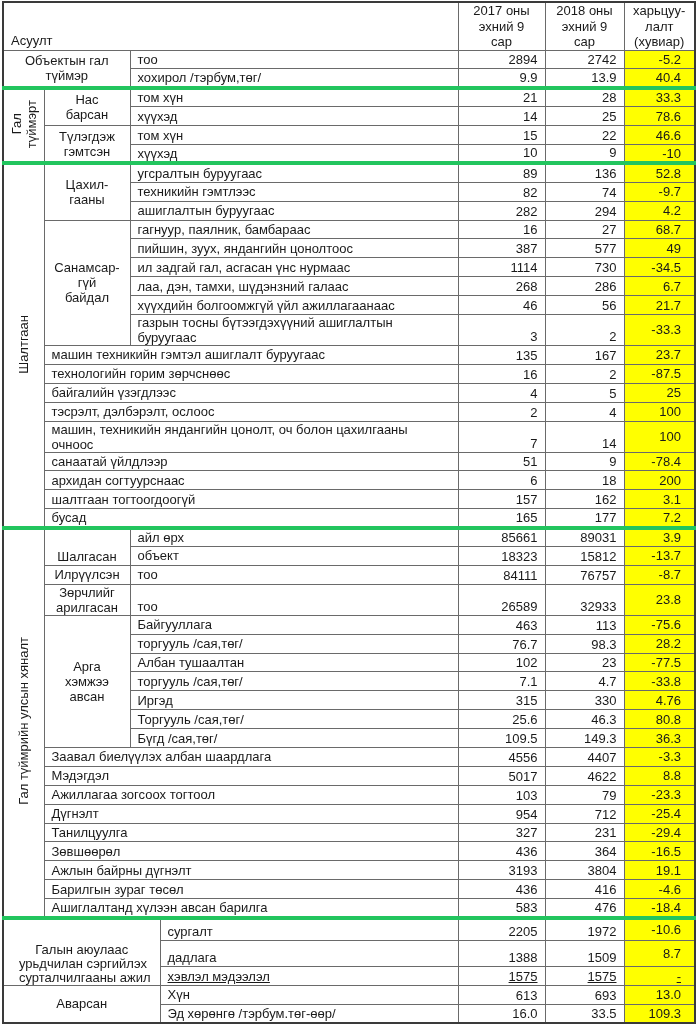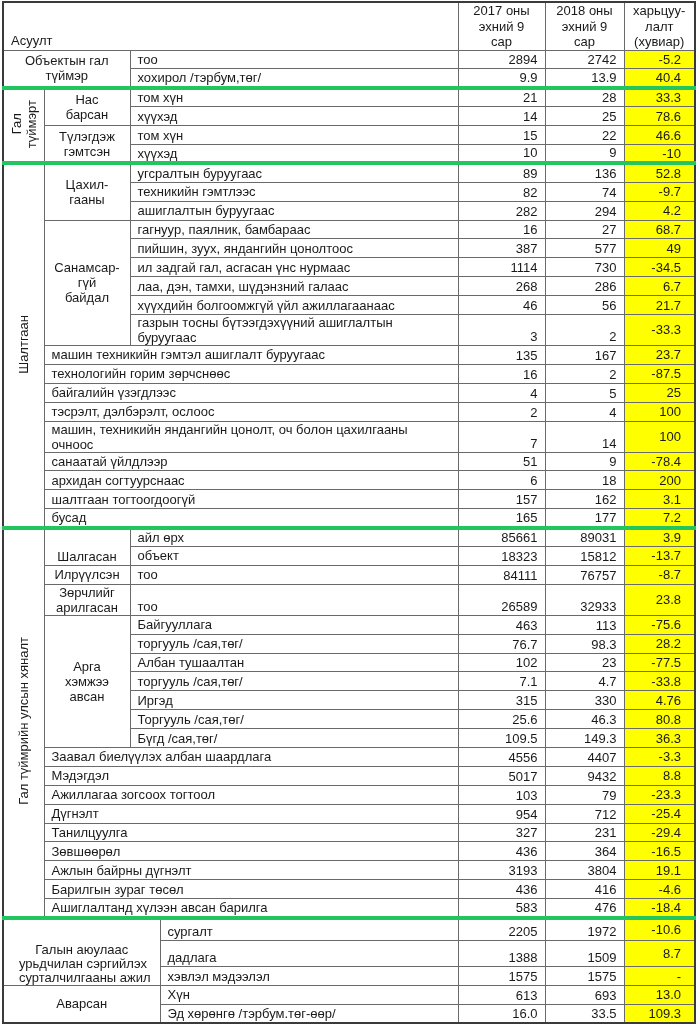--- a/index.html
+++ b/index.html
@@ -14,21 +14,21 @@
     }
     td, th {
       border: 1px solid #6a6a6a; padding: 0 7px; line-height: 15px;
       font-weight: normal; overflow: hidden;
     }
     tr { height: 18.9px; }
     tr.hdr { height: 48px; }
     tr.dbl { height: 18px; }
     tr.r44 { height: 23px; }
     tr.r45 { height: 26px; margin-left: 16px; }
-    tr.r46 { height: 19px; }
+    tr.r46 { height: 19px; text-decoration: underline; }
     tr.r47, tr.r48 { height: 18.5px; }
     tr.sep > td { border-top: 4px solid #22c55e; }
 
     th.h-q { text-align: left; vertical-align: bottom; padding-bottom: 2px; }
     th.h-n { text-align: center; vertical-align: middle; white-space: pre-line; line-height: 15.5px; padding: 0 2px; margin-left: 23px; }
 
     td.lbl { text-align: left; vertical-align: middle; white-space: pre-line; }
     td.lbl.vb { vertical-align: bottom; padding-bottom: 1px; }
     td.num { text-align: right; vertical-align: bottom; padding-right: 7px; padding-bottom: 1px; }
     td.chg { text-align: right; vertical-align: middle; background: var(--hl, #ffff00); padding-right: 13px; }
@@ -348,21 +348,21 @@
     <tr>
       <td colspan="3" class="lbl">Заавал биелүүлэх албан шаардлага</td>
       <td class="num">4556</td>
       <td class="num">4407</td>
       <td class="chg">-3.3</td>
     </tr>
 
     <tr>
       <td colspan="3" class="lbl">Мэдэгдэл</td>
       <td class="num">5017</td>
-      <td class="num">9432</td>
+      <td class="num">4622</td>
       <td class="chg">8.8</td>
     </tr>
 
     <tr>
       <td colspan="3" class="lbl">Ажиллагаа зогсоох тогтоол</td>
       <td class="num">103</td>
       <td class="num">79</td>
       <td class="chg">-23.3</td>
     </tr>
 

